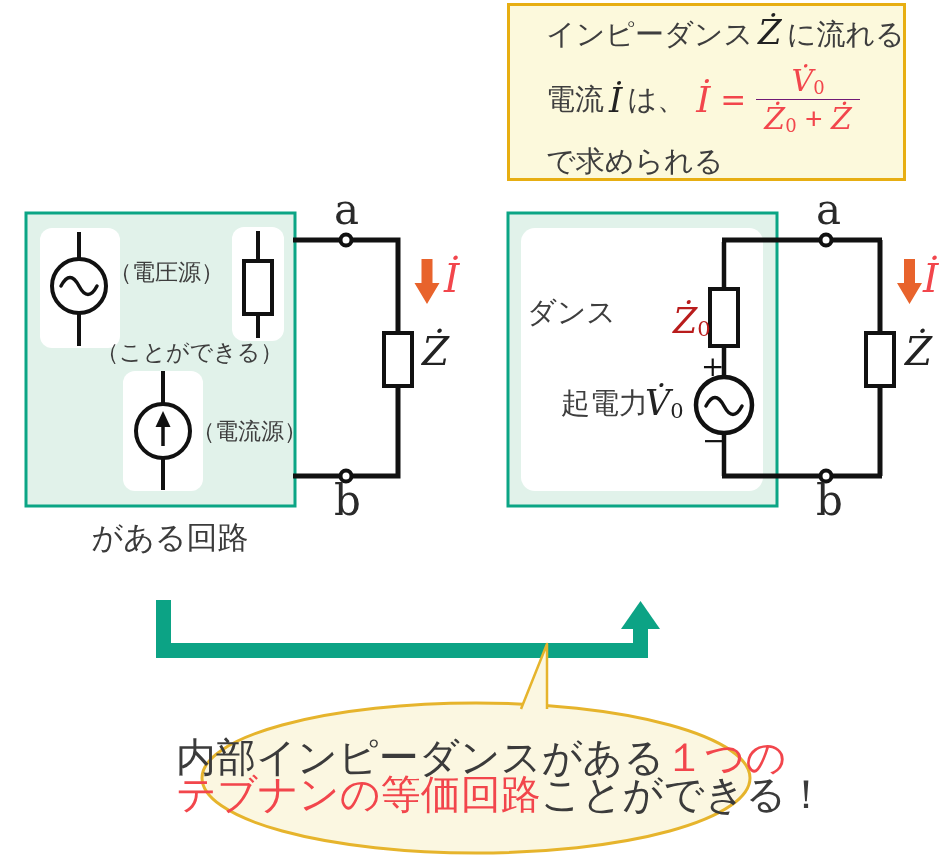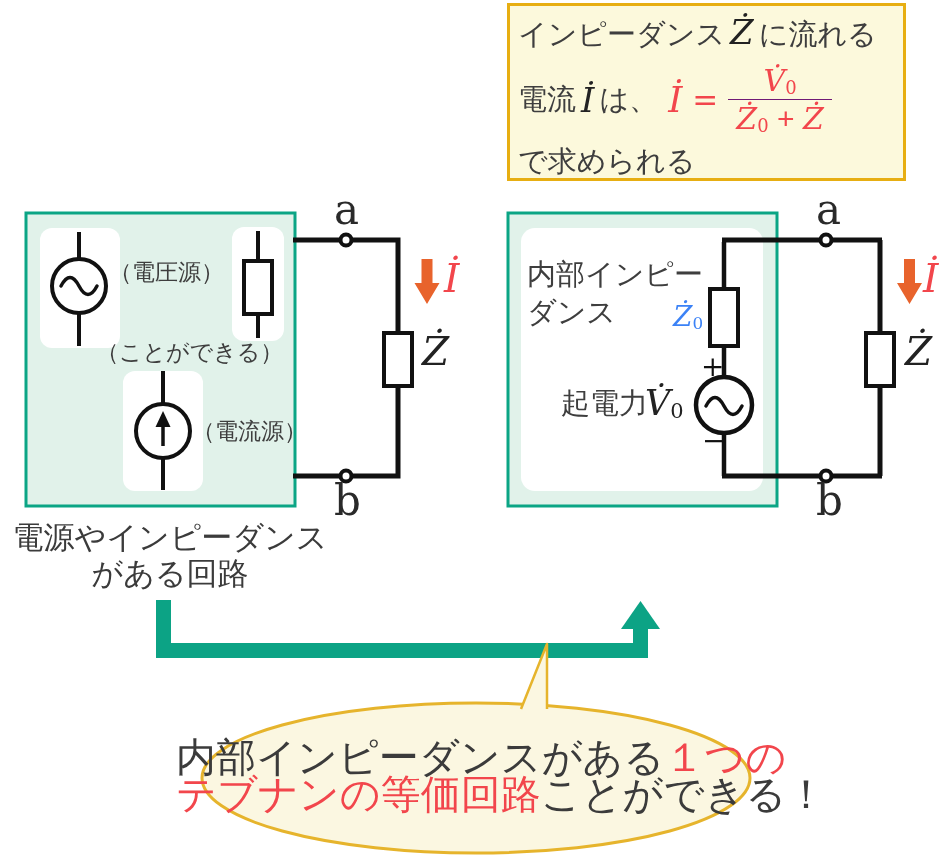--- a/index.html
+++ b/index.html
@@ -8,21 +8,21 @@
   .abs{position:absolute;white-space:nowrap;}
   svg.gfx{position:absolute;left:0;top:0;z-index:0;}
   .txt{z-index:2;}
   .jp{font-size:29px;line-height:1.1;color:#3e3e3e;}
   .jp-small{font-size:23px;line-height:1.1;color:#3e3e3e;}
   .math{font-family:"DejaVu Serif",serif;font-style:italic;}
   .sub{font-family:"DejaVu Serif",serif;font-style:normal;font-size:0.60em;vertical-align:-0.15em;}
   .red{color:#f2464c;}
   
   .fbox{left:507px;top:3px;width:393px;height:172px;background:#fcf9dc;border:3px solid #e7ae12;z-index:1;}
-  .fline{position:absolute;display:flex;align-items:baseline;}
+  .fline{position:absolute;display:flex;align-items:baseline;margin-left:28px;}
   .f1{left:8px;top:9px;}
   .f2{left:8px;top:44px;height:100px;display:flex;align-items:center;}
   .f3{left:8px;top:140px;}
   .m34{font-size:34px;line-height:1;margin:0 5px;color:#222;}
   .eq{display:flex;align-items:center;margin-left:10px;color:#f2464c;}
   .eq .lhs{font-size:36px;line-height:1;}
   .eq .rel{font-family:"DejaVu Serif",serif;font-size:31px;margin:0 10px;}
   .frac{display:inline-flex;flex-direction:column;align-items:center;}
   .frac .num,.frac .den{font-size:30px;line-height:1.15;padding:0 8px;}
   .frac .den{border-top:1px solid #701a75;padding-top:2px;}
@@ -135,27 +135,25 @@
   </div>
 
   <div class="abs txt jp-small" style="left:109px;top:260px;">（電圧源）</div>
   <div class="abs txt jp-small" style="left:96px;top:340px;">（ことができる）</div>
   <div class="abs txt jp-small" style="left:192px;top:419px;">（電流源）</div>
   <div class="abs txt ab" style="left:334px;top:189px;">a</div>
   <div class="abs txt ab" style="left:334px;top:480px;">b</div>
   <div class="abs txt math ilab" style="left:444px;top:259px;">İ</div>
   <div class="abs txt math zlab" style="left:422px;top:332px;">Ż</div>
   <div class="abs txt caption" style="left:0px;top:520px;width:340px;">
-    <div>電源やインピーダンス</div>
     <div>がある回路</div>
   </div>
 
-  <div class="abs txt jp" style="left:527px;top:259px;">内部インピー</div>
   <div class="abs txt jp" style="left:527px;top:297px;">ダンス</div>
-  <div class="abs txt" style="left:673px;top:303px;font-size:28px;line-height:1;color:#3b82f6;">
+  <div class="abs txt" style="left:673px;top:303px;font-size:35px;line-height:1;color:#b91c1c;">
     <span class="math">Ż</span><span class="sub">0</span>
   </div>
   <div class="abs txt sign" style="left:701px;top:353px;">+</div>
   <div class="abs txt sign" style="left:702px;top:427px;">−</div>
   <div class="abs txt jp" style="left:561px;top:388px;">起電力</div>
   <div class="abs txt" style="left:645px;top:385px;font-size:35px;line-height:1;color:#222;">
     <span class="math">V̇</span><span class="sub">0</span>
   </div>
   <div class="abs txt ab" style="left:816px;top:189px;">a</div>
   <div class="abs txt ab" style="left:816px;top:480px;">b</div>

